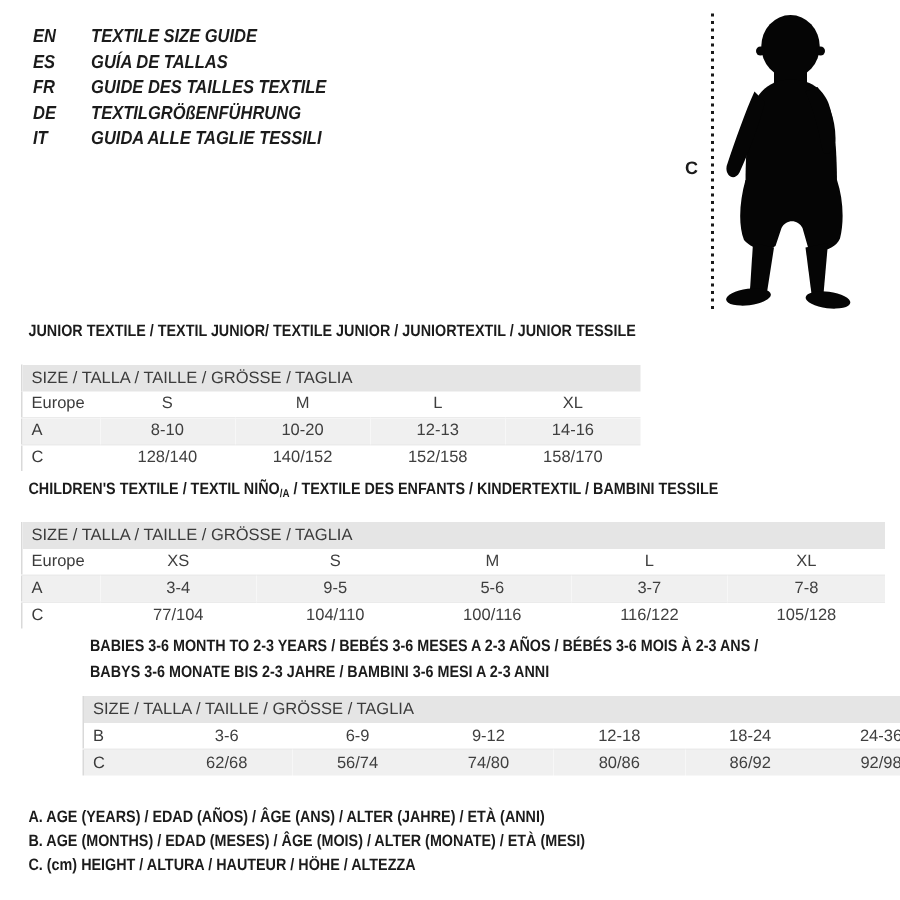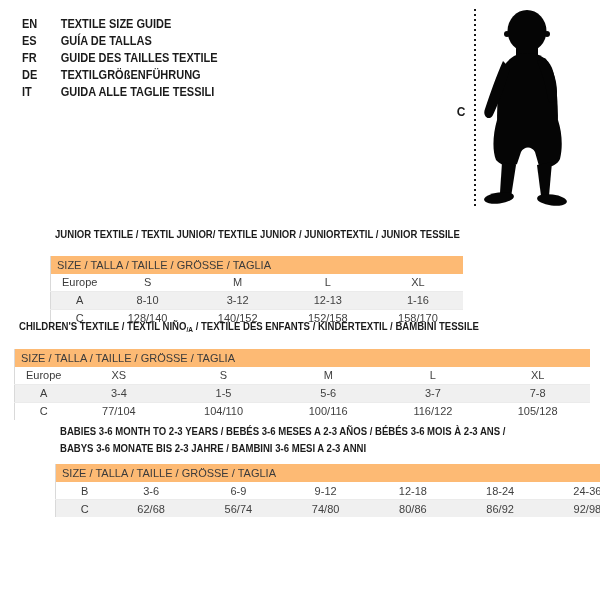--- a/index.html
+++ b/index.html
@@ -1,46 +1,46 @@
 <!DOCTYPE html>
 <html><head>
 <meta charset="utf-8">
 <style>
   html,body{margin:0;padding:0;background:#ffffff;}
   #canvas{position:relative;width:600px;height:600px;background:#ffffff;overflow:hidden;
           font-family:"Liberation Sans",sans-serif;color:#1b1b1b;}
 
   
-  .lang-list{position:absolute;left:22px;top:15px;}
+  .lang-list{position:absolute;left:22px;top:15px;font-style:italic;}
   .lang-row{display:flex;height:17px;align-items:center;font-weight:bold;font-size:12.5px;
             white-space:nowrap;transform:scaleX(0.88);transform-origin:0 0;}
   .lang-code{width:44px;flex:0 0 44px;}
 
   
   .figure-svg{position:absolute;left:470px;top:0;width:130px;height:220px;}
   .figure-c-label{position:absolute;left:452px;top:105px;width:18px;text-align:center;
                   font-weight:bold;font-size:12px;}
 
   
   .sec{position:absolute;left:14px;}
-  .sec1{top:226px;width:413px;margin-left:36px;}
+  .sec1{top:213px;width:413px;}
   .sec2{top:318px;width:576px;}
   .sec3{top:423px;width:576px;margin-left:41px;}
   .sec-title{margin-left:5px;font-weight:bold;font-size:11px;line-height:16.5px;
              white-space:nowrap;transform:scaleX(0.87);transform-origin:0 0;}
   .sec-title .sub{font-size:7.5px;vertical-align:-2px;}
   .sec1 table{margin-top:13px;}
   .sec2 table{margin-top:10px;}
   .sec3 table{margin-top:8px;}
 
   table{border-collapse:collapse;table-layout:fixed;width:100%;border-left:1px solid #d9d9d9;}
   td{height:17px;font-size:11px;color:#3f3f3f;text-align:center;vertical-align:middle;padding:0;
      overflow:hidden;white-space:nowrap;}
-  td.thead{background:#fdba74;height:18px;text-align:left;padding-left:6px;color:#3b3b3b;}
-  td.rowlabel{text-align:center;padding-left:6px;color:#3b3b3b;}
+  td.thead{background:#e5e5e5;height:18px;text-align:left;padding-left:6px;color:#3b3b3b;}
+  td.rowlabel{text-align:left;padding-left:6px;color:#3b3b3b;}
   tr.shaded td{background:#f0f0f0;}
   tbody tr.body + tr.body td{border-top:1px solid #ebebeb;}
 
   
   .notes{position:absolute;left:19px;top:537px;}
   .note-line{font-weight:bold;font-size:11px;line-height:16px;white-space:nowrap;
              transform:scaleX(0.87);transform-origin:0 0;}
 </style>
 </head>
 <body>
@@ -107,23 +107,23 @@
           <tr class="body">
             <td class="rowlabel">Europe</td>
             <td>S</td>
             <td>M</td>
             <td>L</td>
             <td>XL</td>
           </tr>
           <tr class="body shaded">
             <td class="rowlabel">A</td>
             <td>8-10</td>
-            <td>3-12</td>
+            <td>10-20</td>
             <td>12-13</td>
-            <td>1-16</td>
+            <td>14-16</td>
           </tr>
           <tr class="body">
             <td class="rowlabel">C</td>
             <td>128/140</td>
             <td>140/152</td>
             <td>152/158</td>
             <td>158/170</td>
           </tr>
         </tbody>
       </table>
@@ -147,21 +147,21 @@
             <td class="rowlabel">Europe</td>
             <td>XS</td>
             <td>S</td>
             <td>M</td>
             <td>L</td>
             <td>XL</td>
           </tr>
           <tr class="body shaded">
             <td class="rowlabel">A</td>
             <td>3-4</td>
-            <td>1-5</td>
+            <td>9-5</td>
             <td>5-6</td>
             <td>3-7</td>
             <td>7-8</td>
           </tr>
           <tr class="body">
             <td class="rowlabel">C</td>
             <td>77/104</td>
             <td>104/110</td>
             <td>100/116</td>
             <td>116/122</td>
@@ -202,14 +202,19 @@
             <td>56/74</td>
             <td>74/80</td>
             <td>80/86</td>
             <td>86/92</td>
             <td>92/98</td>
           </tr>
         </tbody>
       </table>
     </section>
 
+  <div class="notes">
+      <div class="note-line">A. AGE (YEARS) / EDAD (AÑOS) / ÂGE (ANS) / ALTER (JAHRE) / ETÀ (ANNI)</div>
+      <div class="note-line">B. AGE (MONTHS) / EDAD (MESES) / ÂGE (MOIS) / ALTER (MONATE) / ETÀ (MESI)</div>
+      <div class="note-line">C. (cm) HEIGHT / ALTURA / HAUTEUR / HÖHE / ALTEZZA</div>
+    </div>
 
 </div>
 
 </body></html>

